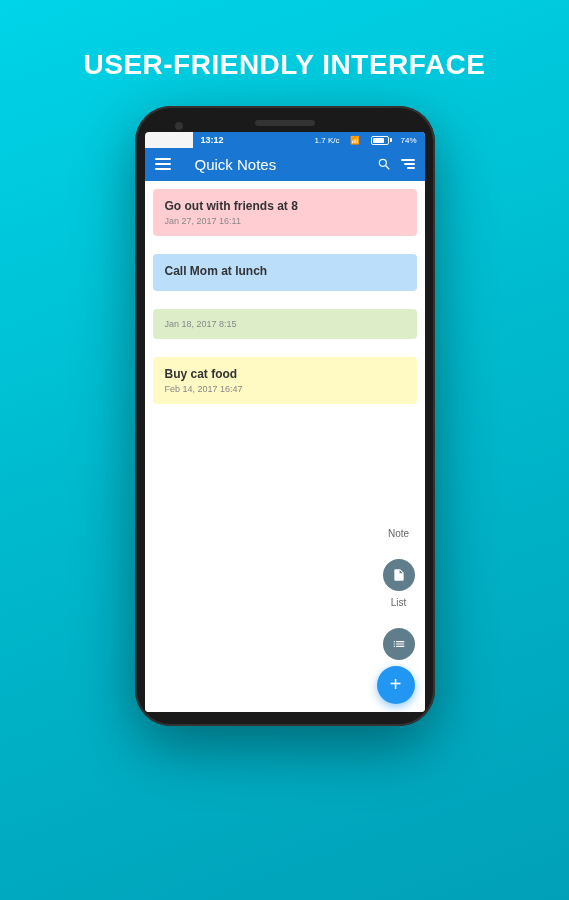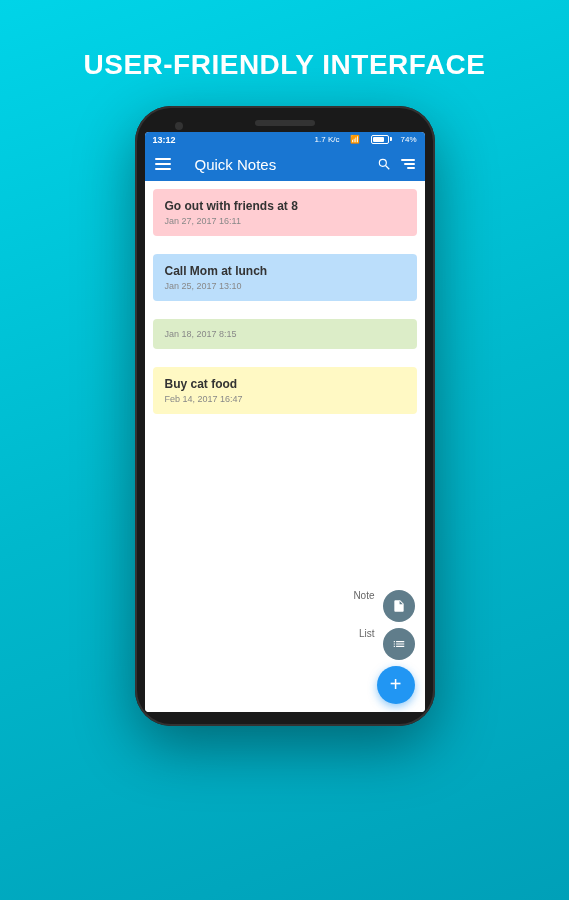--- a/index.html
+++ b/index.html
@@ -79,21 +79,22 @@
     }
 
     
     .status-bar {
       background: #1976d2;
       color: white;
       font-size: 9px;
       padding: 3px 8px;
       display: flex;
       justify-content: space-between;
-      align-items: flex-start;
+      align-items: flex-end;
+      margin-left: 48px;
     }
 
     .status-time {
       font-weight: bold;
       font-size: 9px;
     }
 
     .status-right {
       display: flex;
       align-items: center;
@@ -218,22 +219,23 @@
       background: white;
       padding: 8px 10px;
       display: flex;
       flex-direction: column;
       align-items: flex-end;
       gap: 6px;
     }
 
     .fab-option {
       display: flex;
-      align-items: flex-start;
-      gap: 8px;
+      align-items: center;
+      gap: 20px;
+      flex-direction: column;
     }
 
     .fab-label {
       font-size: 10px;
       color: #666;
     }
 
     .fab-mini {
       width: 32px;
       height: 32px;
@@ -338,21 +340,20 @@
       </div>
     </div>
 
     <div class="notes-list">
       <div class="note-card pink">
         <div class="note-title">Go out with friends at 8</div>
         <div class="note-date">Jan 27, 2017 16:11</div>
       </div>
       <div class="note-card blue">
         <div class="note-title">Call Mom at lunch</div>
-        <div class="note-date">Jan 25, 2017 13:10</div>
       </div>
       <div class="note-card green">
         <div class="note-date">Jan 18, 2017 8:15</div>
       </div>
       <div class="note-card yellow">
         <div class="note-title">Buy cat food</div>
         <div class="note-date">Feb 14, 2017 16:47</div>
       </div>
     </div>
 

